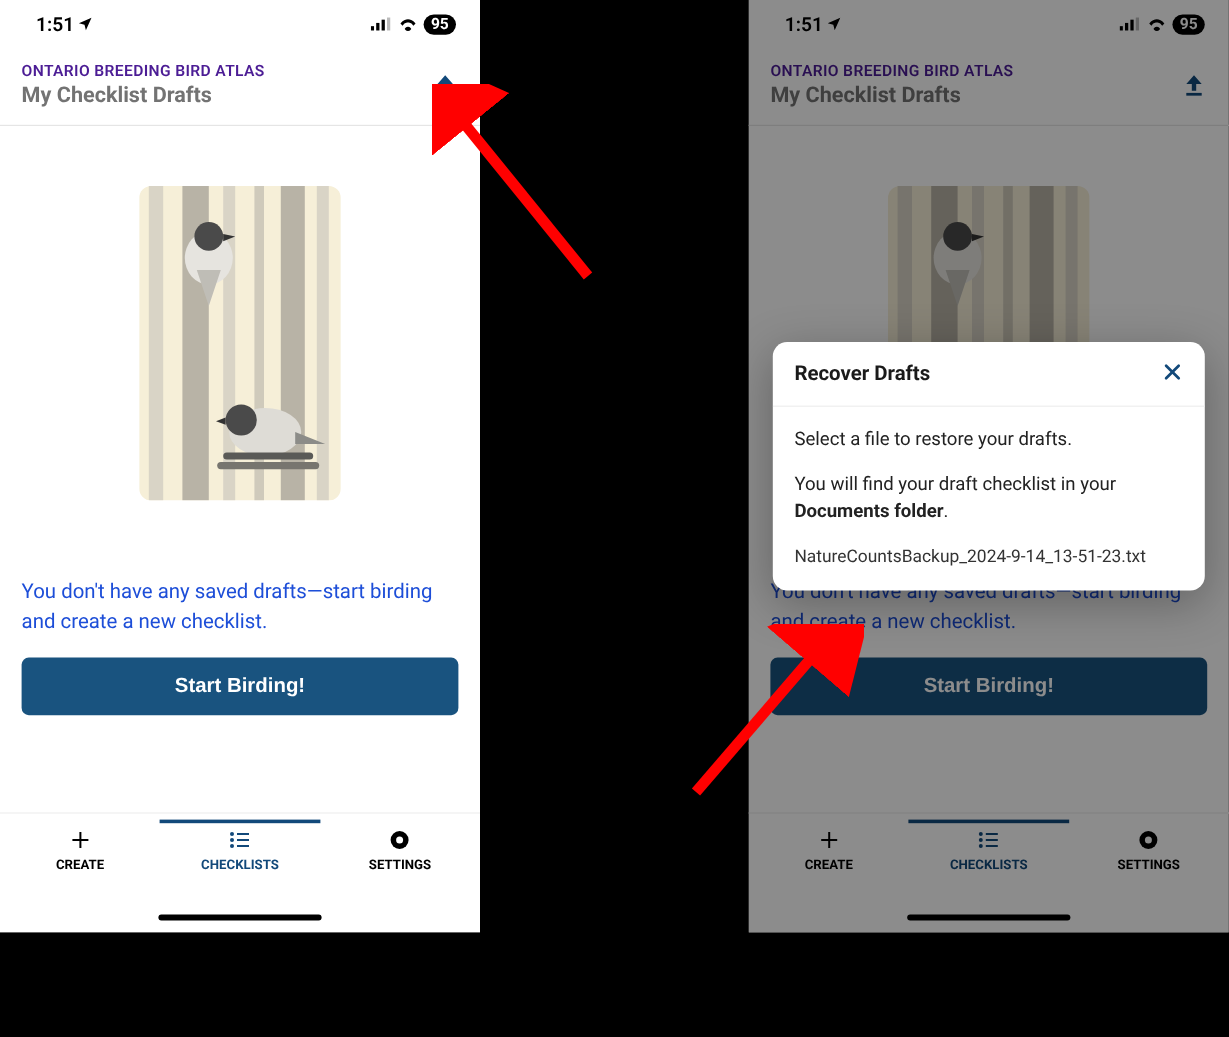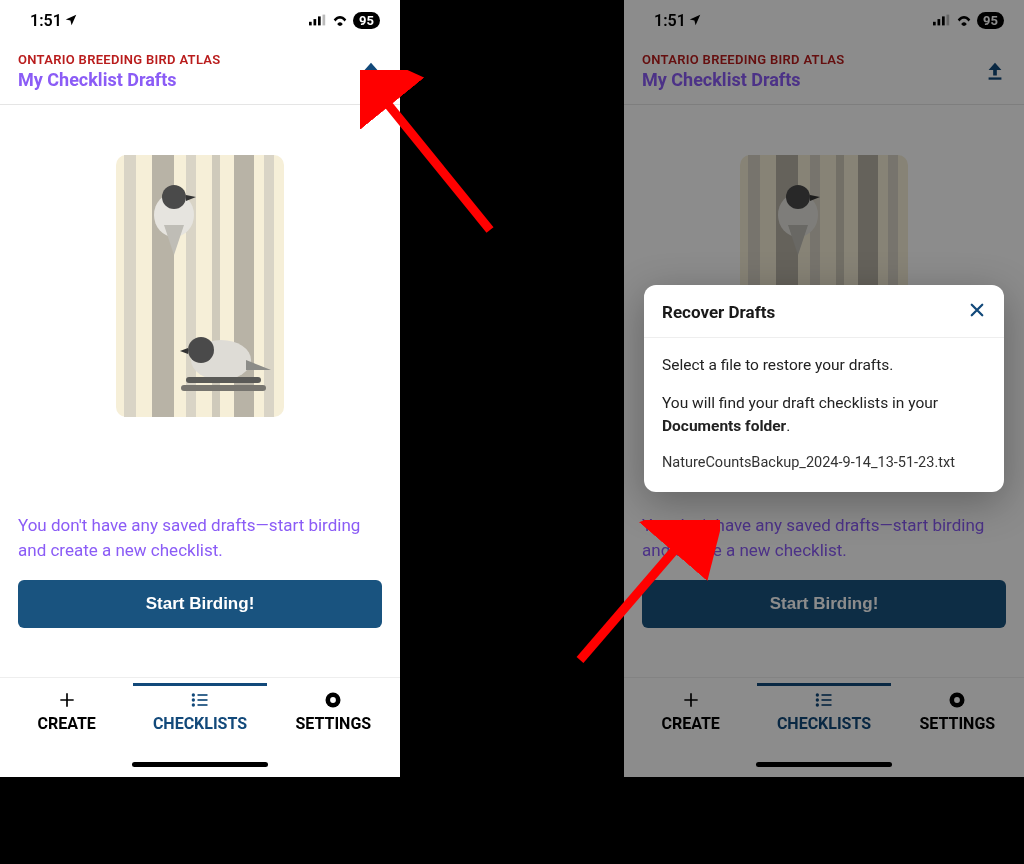--- a/index.html
+++ b/index.html
@@ -37,55 +37,55 @@
     padding: 1px 6px; font-size: 13px; font-weight: 700;
   }
   .header {
     padding: 12px 18px 14px 18px;
     display: flex;
     justify-content: space-between;
     align-items: flex-end;
     border-bottom: 1px solid #e5e5e5;
   }
   .header-text { display: flex; flex-direction: column; gap: 2px; }
-  .org-label { font-size: 13px; color: #b91c1c; font-weight: 600; letter-spacing: .3px; }
-  .page-title { font-size: 18px; color: #8b5cf6; font-weight: 700; }
+  .org-label { font-size: 13px; color: #4c1d95; font-weight: 600; letter-spacing: .3px; }
+  .page-title { font-size: 18px; color: #737373; font-weight: 700; }
   .upload-btn { color: #12497a; padding-bottom: 4px; }
   .content {
     flex: 1;
     display: flex;
     flex-direction: column;
     align-items: center;
     padding: 50px 18px 18px 18px;
   }
   .illustration { width: 168px; height: 262px; }
   .empty-msg {
-    font-size: 17px; color: #8b5cf6;
+    font-size: 17px; color: #1d4ed8;
     text-align: left; width: 100%;
-    margin-top: 96px;
+    margin-top: 64px;
     line-height: 1.45;
   }
   .start-btn {
     width: 100%; background: #19537f; color: #fff;
     border: none; border-radius: 6px;
     padding: 14px 0; font-size: 17px; font-weight: 600;
     margin-top: 18px;
   }
   .bottom-nav {
     height: 100px;
     display: flex;
     border-top: 1px solid #eee;
     padding-top: 6px;
     position: relative;
   }
   .nav-item {
     flex: 1;
     display: flex; flex-direction: column; align-items: center;
     gap: 4px;
-    font-size: 16px; font-weight: 700;
+    font-size: 11px; font-weight: 700;
     color: #000;
     padding-top: 6px;
   }
   .nav-item.active { color: #12497a; border-top: 3px solid #12497a; margin-top:-1px; padding-top:4px;}
   .home-indicator {
     position: absolute; bottom: 10px; left: 50%;
     transform: translateX(-50%);
     width: 136px; height: 5px; border-radius: 3px;
     background: #000;
   }
@@ -309,21 +309,21 @@
       <div class="modal-head">
         <div class="modal-title">Recover Drafts</div>
         <div class="modal-close">
           <svg width="18" height="18" viewBox="0 0 24 24">
               <path d="M5 5 L19 19 M19 5 L5 19" stroke="#12497a" stroke-width="3" stroke-linecap="round"></path>
             </svg>
         </div>
       </div>
       <div class="modal-body">
         <p>Select a file to restore your drafts.</p>
-        <p><span>You will find your draft checklists in your </span><b>Documents folder</b>.</p>
+        <p><span>You will find your draft checklist in your </span><b>Documents folder</b>.</p>
         <div class="filename">NatureCountsBackup_2024-9-14_13-51-23.txt</div>
       </div>
     </div>
   </div>
 </div>
 
 <svg class="arrow" style="left:360px; top:70px;" width="150" height="170">
   <defs>
       <marker id="ah1" markerWidth="10" markerHeight="10" refX="2" refY="5" orient="auto">
         <path d="M0 0 L10 5 L0 10 Z" fill="red"></path>

